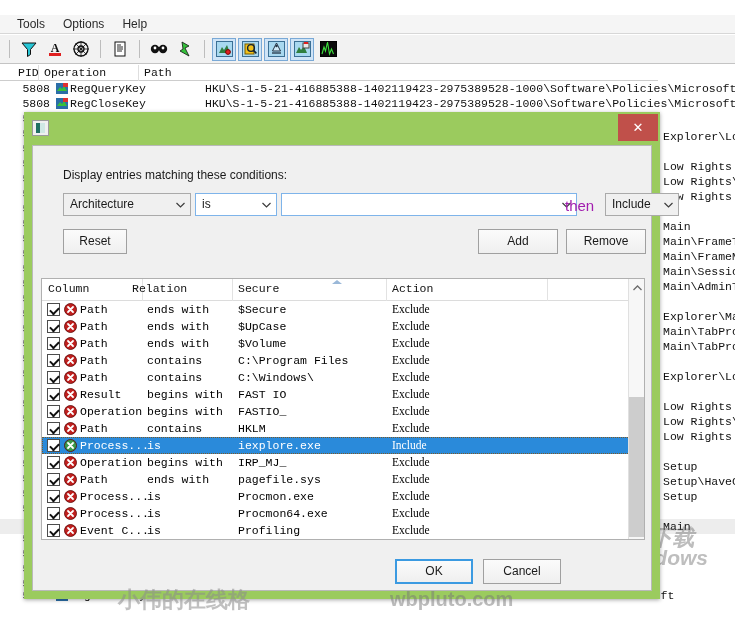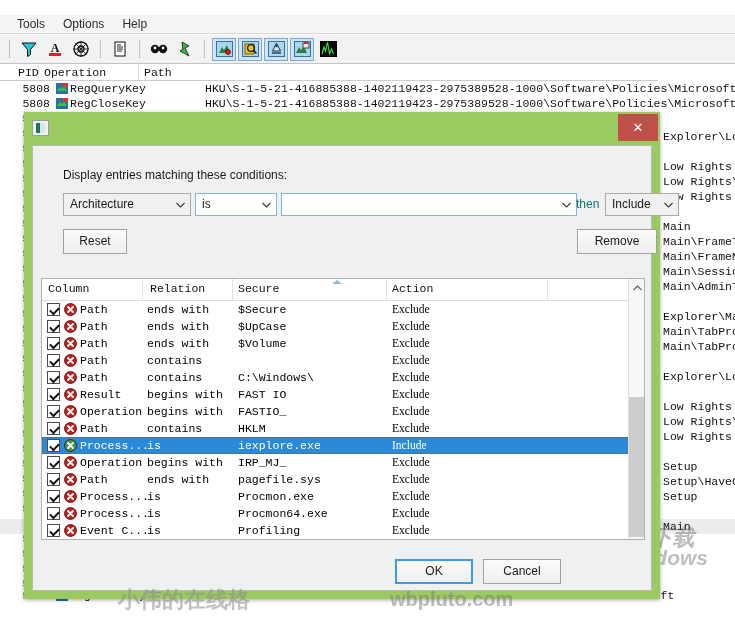--- a/index.html
+++ b/index.html
@@ -174,36 +174,36 @@
   .combo.gray { background: #f0f0f0; }
   .combo .arrow {
     position: absolute; right: 0; top: 0; width: 19px; height: 21px;
     display: flex; align-items: center; justify-content: center;
   }
   .combo .arrow svg { display:block; }
 
   .c-arch  { left: 30px;  top: 47px;  width: 128px; }
   .c-rel   { left: 162px; top: 47px;  width: 82px;  border-color:#7eb4ea;}
   .c-val   { left: 248px; top: 47px;  width: 296px; border-color:#7eb4ea;}
-  .lbl-then{ position: absolute; left: 543px; top: 51px; font-size: 12px; color: #0f766e; }
+  .lbl-then{ position: absolute; left: 532px; top: 51px; font-size: 15px; color: #a21caf; }
   .c-act   { left: 572px; top: 47px;  width: 74px; }
 
   
   .btn {
     position: absolute; height: 25px;
     background: linear-gradient(#fbfbfb, #efefef);
     border: 1px solid #a0a0a0;
     font-size: 12px; color: #1a1a1a;
     text-align: center;
     line-height: 23px;
     cursor: default;
   }
   .btn-reset  { left: 30px;  top: 83px;  width: 64px; }
   .btn-add    { left: 445px; top: 83px;  width: 80px; }
-  .btn-remove { left: 533px; top: 83px;  width: 80px; margin-left: 11px; }
+  .btn-remove { left: 533px; top: 83px;  width: 80px; }
   .btn-ok     { left: 362px; top: 413px; width: 78px; border:2px solid #3b9ae1; line-height:21px;}
   .btn-cancel { left: 450px; top: 413px; width: 78px; }
 
   
   .ftable {
     position: absolute; left: 8px; top: 132px;
     width: 604px; height: 262px;
     background: #ffffff;
     border: 1px solid #b0b0b0;
     overflow: hidden;
@@ -644,31 +644,32 @@
       <div class="combo gray c-act">
         <span>Include</span>
         <span class="arrow">
           <svg width="9" height="6" viewBox="0 0 9 6">
               <path d="M0.5 1 L4.5 5 L8.5 1" fill="none" stroke="#3c3c3c" stroke-width="1.2"></path>
             </svg>
         </span>
       </div>
 
       <div class="btn btn-reset">Reset</div>
+      <div class="btn btn-add">Add</div>
       <div class="btn btn-remove">Remove</div>
 
       <div class="ftable">
         <div class="ft-head">
           <div class="ft-hdiv" style="left:100px"></div>
           <div class="ft-hdiv" style="left:190px"></div>
           <div class="ft-hdiv" style="left:344px"></div>
           <div class="ft-hdiv" style="left:505px"></div>
           <div class="ft-sortmark"></div>
           <div class="ft-hc" style="left:6px">Column</div>
-          <div class="ft-hc" style="left:108px">Relation</div>
+          <div class="ft-hc" style="left:90px">Relation</div>
           <div class="ft-hc" style="left:196px">Secure</div>
           <div class="ft-hc" style="left:350px">Action</div>
         </div>
 
         <div class="ft-rows" id="filter-rows">
             <div class="frow">
               <div class="fchk"></div>
               <span class="ficon"><svg width="13" height="13" viewBox="0 0 13 13">
                   <circle cx="6.5" cy="6.5" r="6" fill="#c0201e" stroke="#5a0000" stroke-width="0.8"></circle>
                   <path d="M4 4 L9 9 M9 4 L4 9" stroke="#ffffff" stroke-width="1.8" stroke-linecap="round"></path>
@@ -701,20 +702,21 @@
               <span class="fact">Exclude</span>
             </div>
             <div class="frow">
               <div class="fchk"></div>
               <span class="ficon"><svg width="13" height="13" viewBox="0 0 13 13">
                   <circle cx="6.5" cy="6.5" r="6" fill="#c0201e" stroke="#5a0000" stroke-width="0.8"></circle>
                   <path d="M4 4 L9 9 M9 4 L4 9" stroke="#ffffff" stroke-width="1.8" stroke-linecap="round"></path>
                 </svg></span>
               <span class="fcol">Path</span>
               <span class="frel">contains</span>
+              <span class="fval">C:\Program Files</span>
               <span class="fact">Exclude</span>
             </div>
             <div class="frow">
               <div class="fchk"></div>
               <span class="ficon"><svg width="13" height="13" viewBox="0 0 13 13">
                   <circle cx="6.5" cy="6.5" r="6" fill="#c0201e" stroke="#5a0000" stroke-width="0.8"></circle>
                   <path d="M4 4 L9 9 M9 4 L4 9" stroke="#ffffff" stroke-width="1.8" stroke-linecap="round"></path>
                 </svg></span>
               <span class="fcol">Path</span>
               <span class="frel">contains</span>

